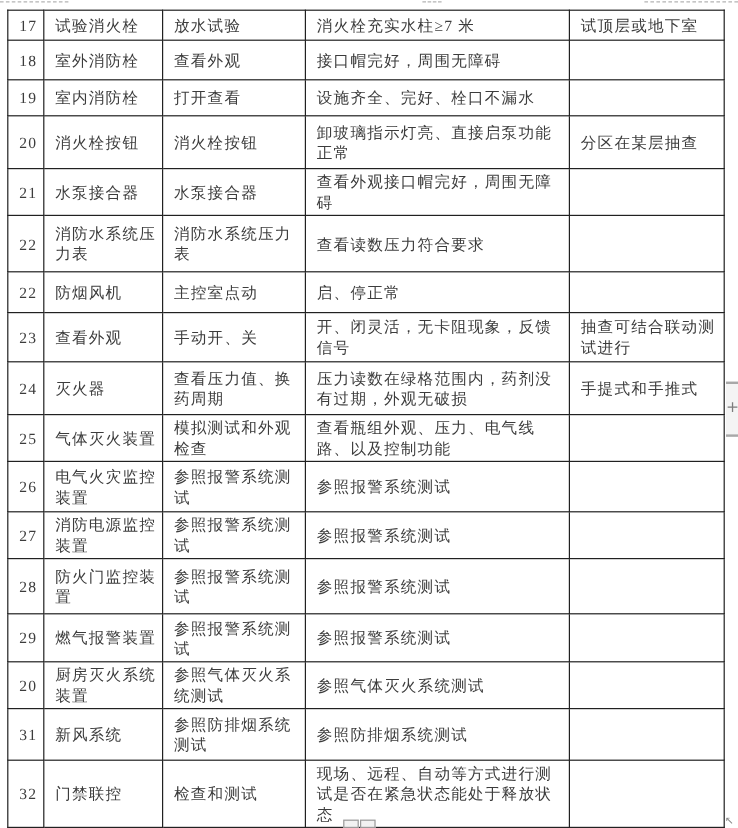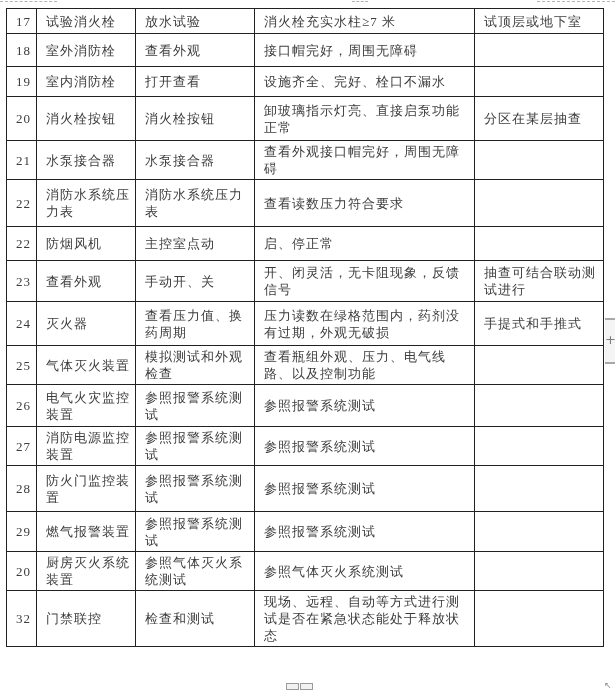--- a/index.html
+++ b/index.html
@@ -180,20 +180,27 @@
         <td></td>
       </tr>
       <tr>
         <td class="c-no">20</td>
         <td class="c-name">厨房灭火系统装置</td>
         <td>参照气体灭火系统测试</td>
         <td>参照气体灭火系统测试</td>
         <td></td>
       </tr>
       <tr>
+        <td class="c-no">31</td>
+        <td class="c-name">新风系统</td>
+        <td>参照防排烟系统测试</td>
+        <td>参照防排烟系统测试</td>
+        <td></td>
+      </tr>
+      <tr>
         <td class="c-no">32</td>
         <td class="c-name">门禁联控</td>
         <td>检查和测试</td>
         <td>现场、远程、自动等方式进行测试是否在紧急状态能处于释放状态</td>
         <td></td>
       </tr>
     </tbody>
   </table>
 
   <div class="scroll-frag">

